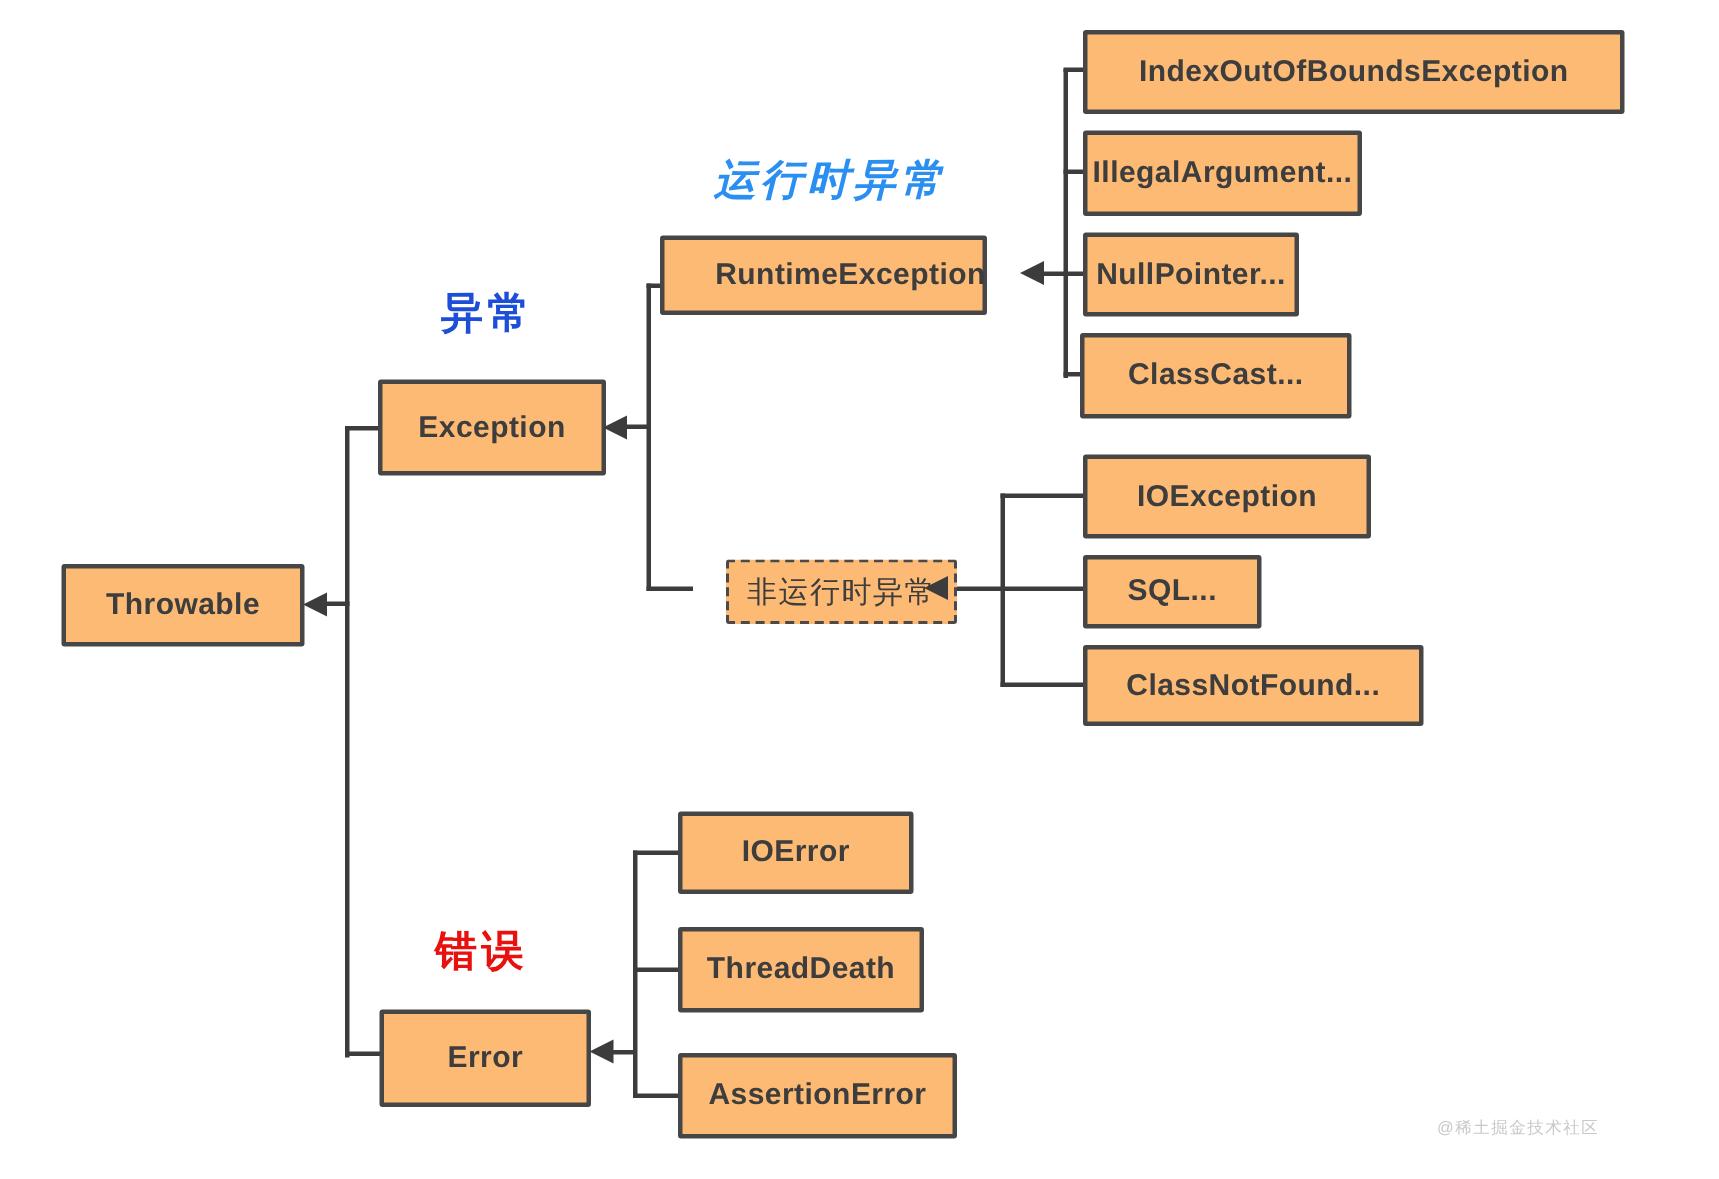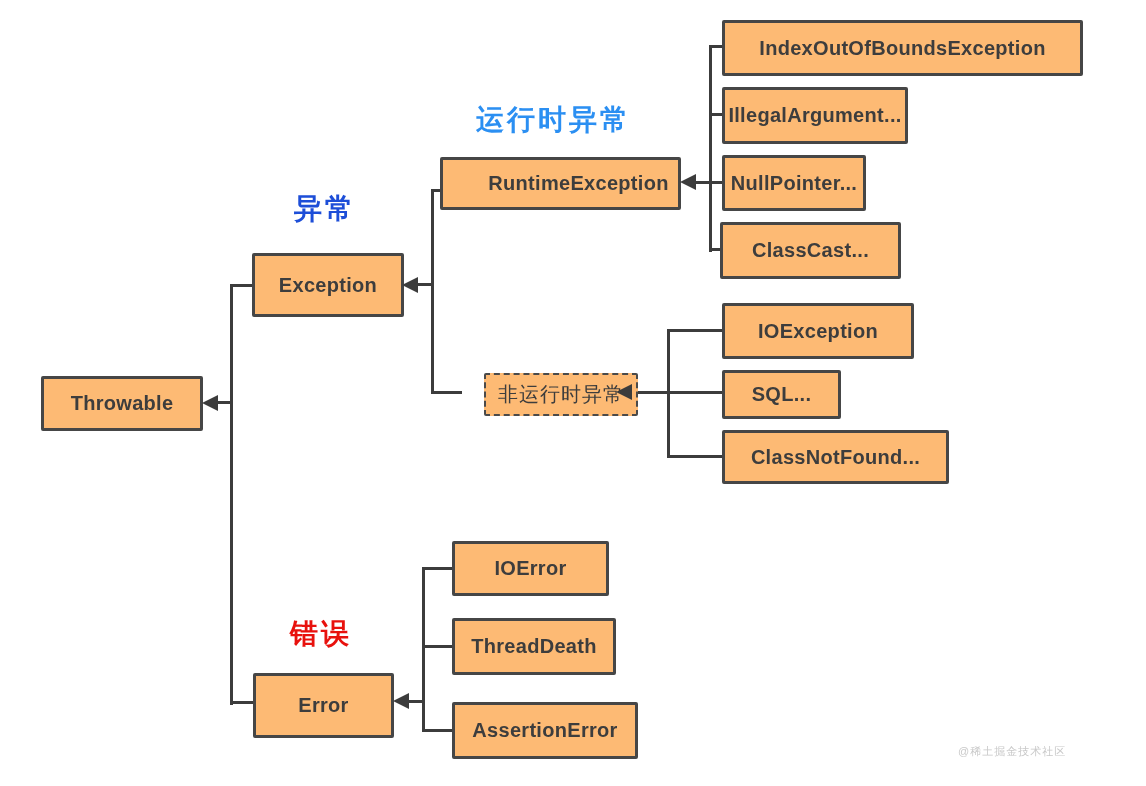--- a/index.html
+++ b/index.html
@@ -16,41 +16,41 @@
   .node.dashed{
     border:2px dashed #4a4a4a;font-weight:normal;font-size:20px;letter-spacing:1px;
   }
   .line{position:absolute;background:#3c3c3c;z-index:1;}
   .arr{
     position:absolute;width:0;height:0;z-index:3;
     border-top:8px solid transparent;border-bottom:8px solid transparent;
     border-right:16px solid #3c3c3c;
   }
   .lbl{position:absolute;font-weight:bold;font-size:28px;letter-spacing:3px;z-index:2;}
-  .lbl-runtime{color:#2b8ff2;}
+  .lbl-runtime{color:#2b8ff2;font-style:italic;}
   .lbl-exception{color:#1d4ed8;}
   .lbl-error{color:#e8110d;}
   .watermark{
     position:absolute;left:958px;top:744px;font-size:11px;color:#c9c9c9;
     letter-spacing:1px;z-index:2;
   }
 </style>
 </head>
 <body>
 
 <div class="canvas">
 
   <div class="lbl lbl-runtime" style="left:476px;top:101px;">运行时异常</div>
   <div class="lbl lbl-exception" style="left:294px;top:190px;">异常</div>
   <div class="lbl lbl-error" style="left:290px;top:615px;">错误</div>
 
   <div class="node" style="left:41px;top:376px;width:162px;height:55px;">Throwable</div>
   <div class="node" style="left:252px;top:253px;width:152px;height:64px;">Exception</div>
   <div class="node" style="left:253px;top:673px;width:141px;height:65px;">Error</div>
-  <div class="node" style="left:440px;top:157px;width:241px;height:53px;padding-left:36px;">RuntimeException</div>
+  <div class="node" style="left:440px;top:157px;width:218px;height:53px;padding-left:36px;">RuntimeException</div>
   <div class="node dashed" style="left:484px;top:373px;width:154px;height:43px;">非运行时异常</div>
 
   <div class="node" style="left:722px;top:20px;width:361px;height:56px;">IndexOutOfBoundsException</div>
   <div class="node" style="left:722px;top:87px;width:186px;height:57px;">IllegalArgument...</div>
   <div class="node" style="left:722px;top:155px;width:144px;height:56px;">NullPointer...</div>
   <div class="node" style="left:722px;top:303px;width:192px;height:56px;">IOException</div>
 
   <div class="node" style="left:720px;top:222px;width:181px;height:57px;">ClassCast...</div>
   <div class="node" style="left:722px;top:370px;width:119px;height:49px;">SQL...</div>
   <div class="node" style="left:722px;top:430px;width:227px;height:54px;">ClassNotFound...</div>

